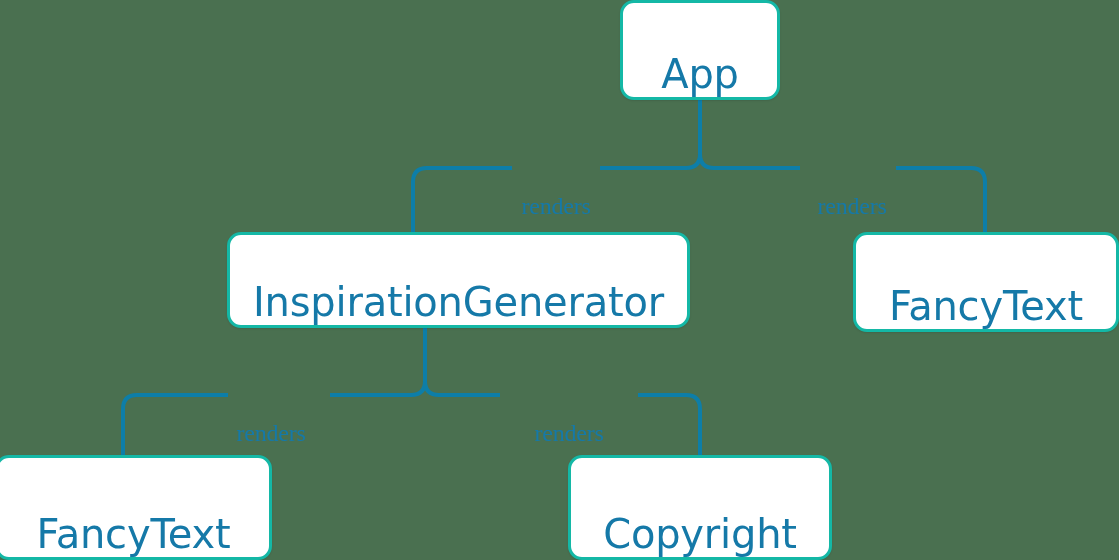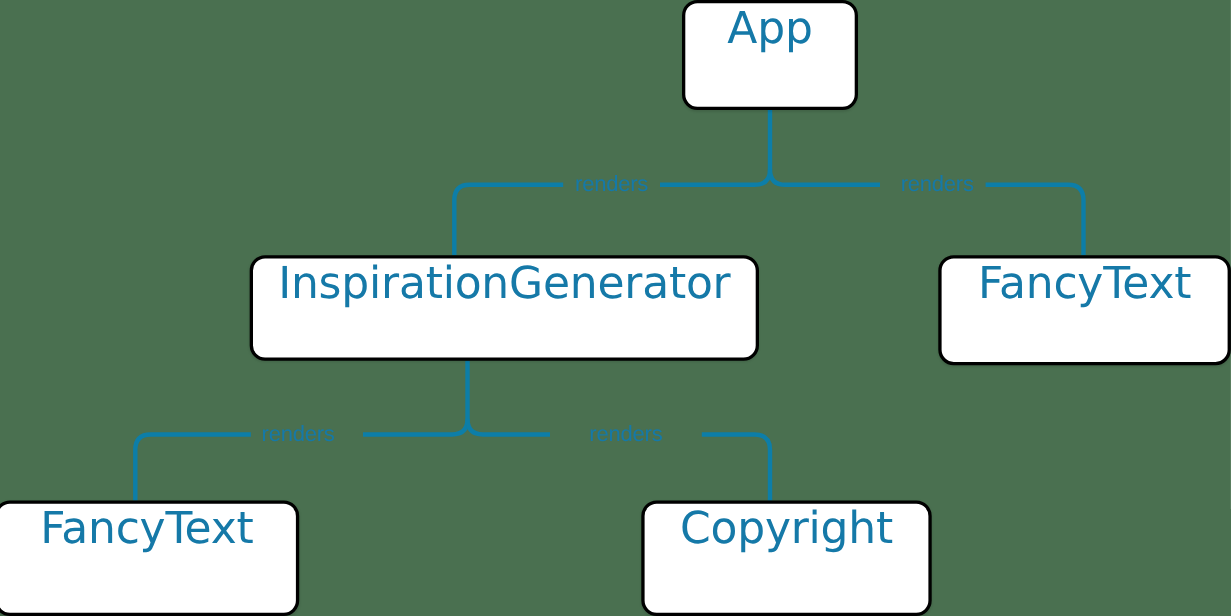--- a/index.html
+++ b/index.html
@@ -22,42 +22,43 @@
     position: absolute;
     left: 0;
     top: 0;
     width: 1119px;
     height: 560px;
   }
   .node {
     position: absolute;
     box-sizing: border-box;
     background: #ffffff;
-    border: 3px solid #000000;
+    border: 3px solid #14b8a6;
     border-radius: 14px;
     display: flex;
-    align-items: flex-start;
+    align-items: flex-end;
     justify-content: center;
     color: #1579a8;
     font-family: "DejaVu Sans", sans-serif;
     font-weight: 400;
     letter-spacing: -0.2px;
     white-space: nowrap;
     box-shadow: 0 1px 2px rgba(0,0,0,0.10);
   }
   .edge-label {
     position: absolute;
     color: #1579a8;
-    font-family: Liberation Sans, sans-serif;
-    font-size: 20px;
+    font-family: Liberation Serif, serif;
+    font-size: 24px;
     font-weight: 500;
     letter-spacing: -0.2px;
     white-space: nowrap;
     transform: translate(-50%, -50%);
     background: transparent;
+    margin-top: 38px;
   }
 </style>
 </head>
 <body>
 
 <div id="diagram">
 
   <svg id="edge-layer" viewBox="0 0 1119 560" xmlns="http://www.w3.org/2000/svg">
     <g fill="none" stroke="#0d7ea8" stroke-width="4" stroke-linecap="butt">
 
@@ -86,21 +87,21 @@
   </div>
 
   <div class="node" style="left:853px; top:232px; width:266px; height:100px; font-size:40px;">
     <span>FancyText</span>
   </div>
 
   <div class="node" style="left:-5px; top:455px; width:277px; height:105px; font-size:40px;">
     <span>FancyText</span>
   </div>
 
-  <div class="node" style="left:568px; top:455px; width:264px; height:105px; font-size:40px;margin-left:15px;">
+  <div class="node" style="left:568px; top:455px; width:264px; height:105px; font-size:40px;">
     <span>Copyright</span>
   </div>
 
   <div class="edge-label" style="left:556px; top:168px;">renders</div>
 
   <div class="edge-label" style="left:852px; top:168px;">renders</div>
 
   <div class="edge-label" style="left:271px; top:395px;">renders</div>
 
   <div class="edge-label" style="left:569px; top:395px;">renders</div>

